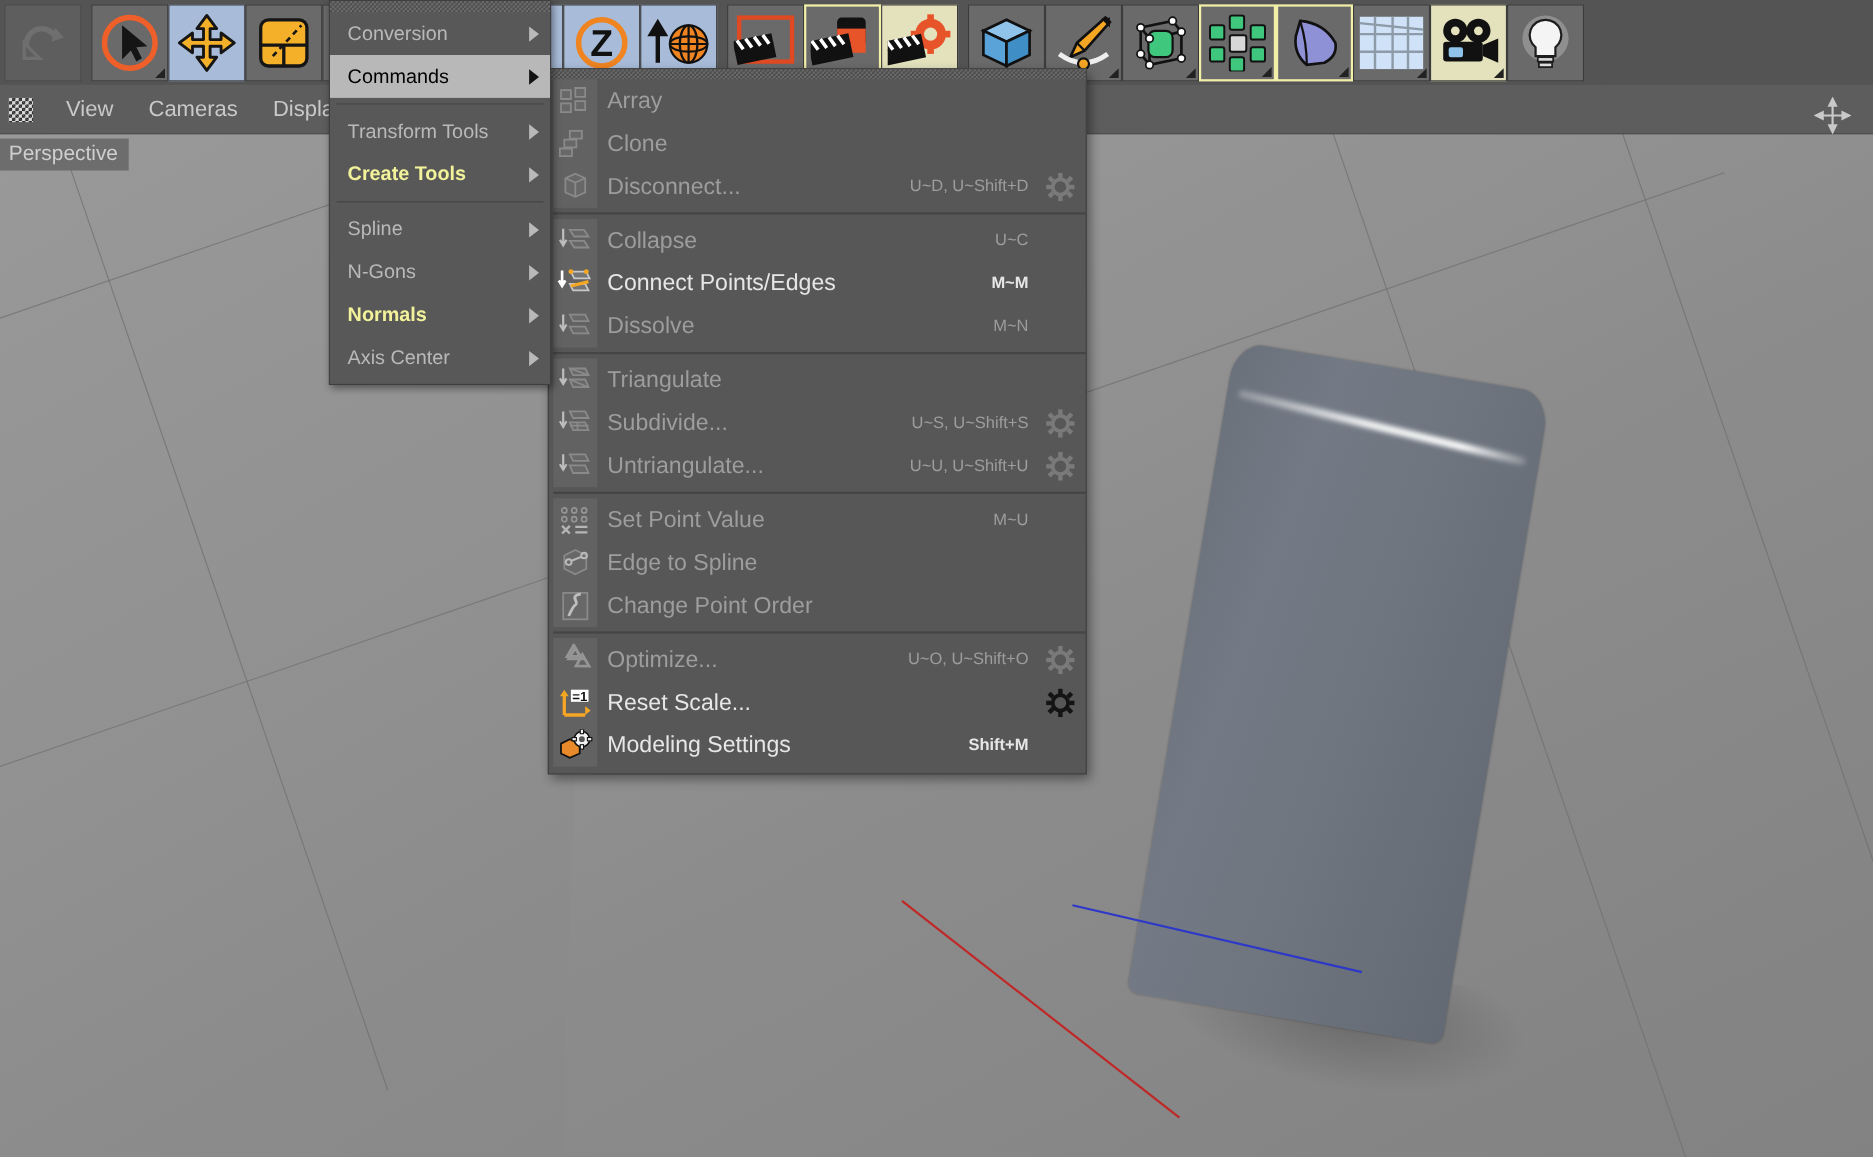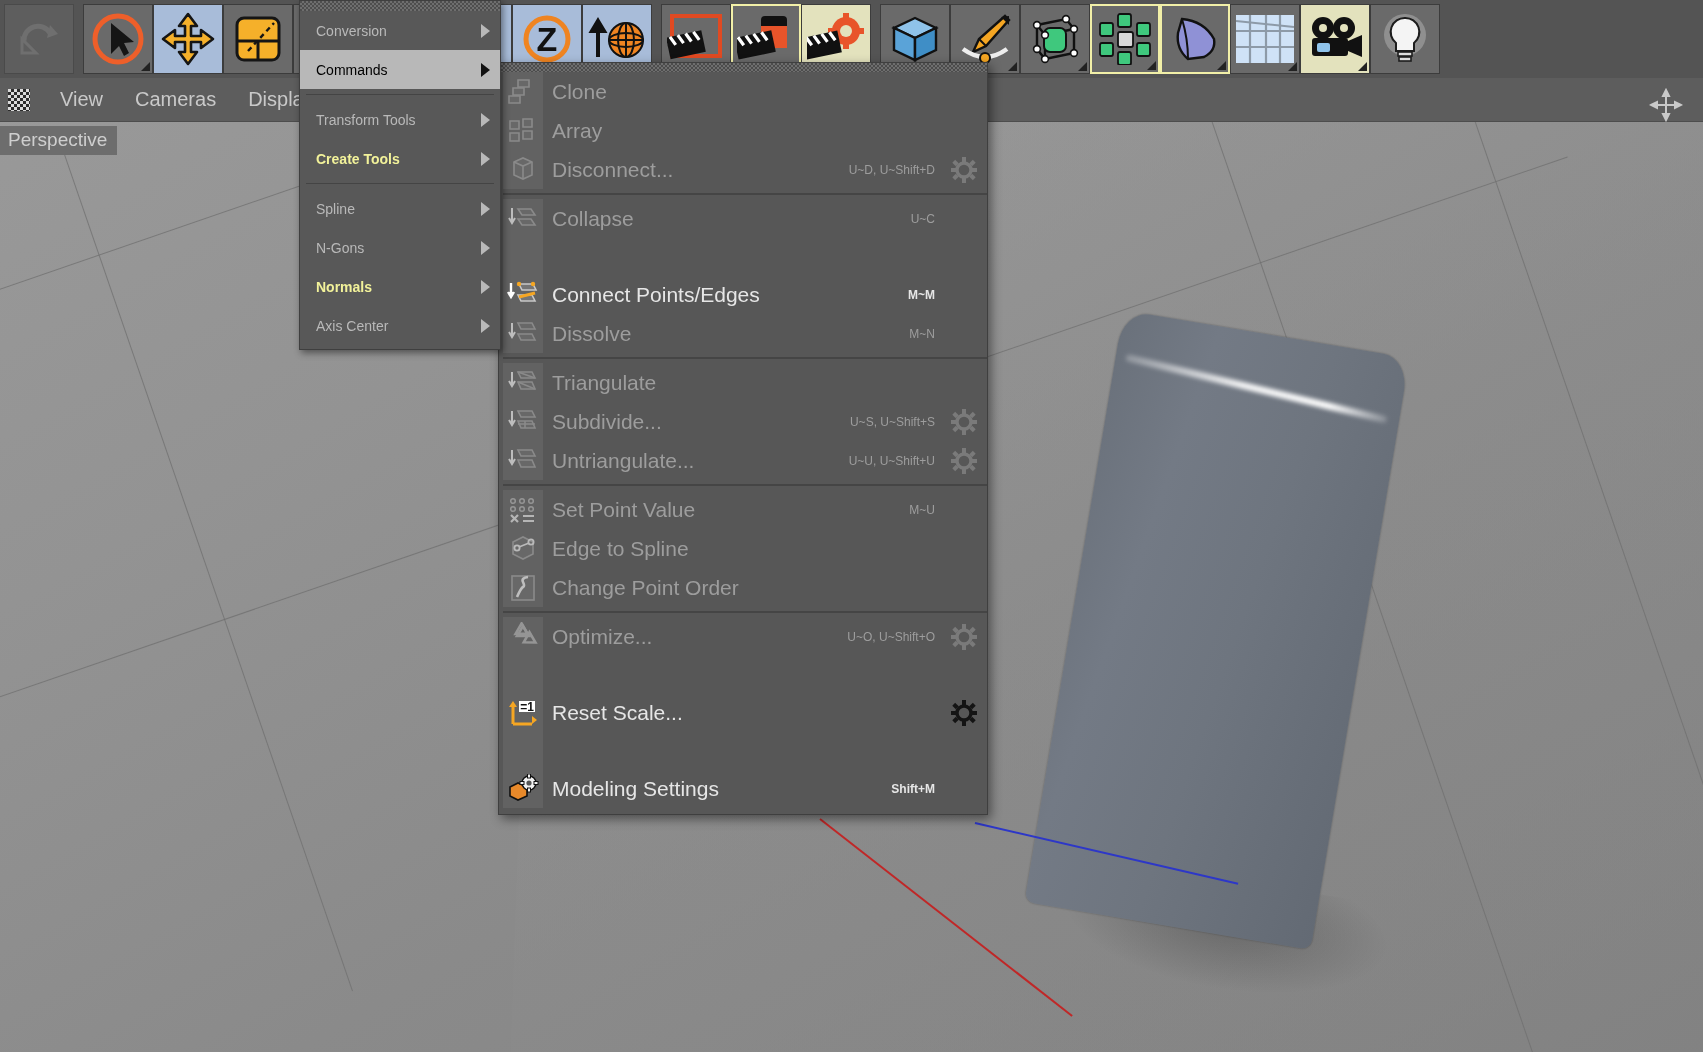--- a/index.html
+++ b/index.html
@@ -131,21 +131,21 @@
     height: 10px;
     background-image:
       linear-gradient(45deg,#6e6e6e 25%, transparent 25%, transparent 75%, #6e6e6e 75%),
       linear-gradient(45deg,#6e6e6e 25%, #4e4e4e 25%, #4e4e4e 75%, #6e6e6e 75%);
     background-size: 4px 4px;
     background-position: 0 0, 2px 2px;
   }
   .m1-item {
     height: 39px; display: flex; align-items: center;
     padding-left: 16px; position: relative;
-    color: #b9b9b9; font-size: 14px; white-space: nowrap;
+    color: #b9b9b9; font-size: 18px; white-space: nowrap;
   }
   .m1-item.active { background: #b8b8b8; color: #000000; }
   .m1-item.accent { color: #f2f29a; font-weight: bold; }
   .m1-item .arrow {
     position: absolute; right: 10px; top: 50%;
     width: 0; height: 0; margin-top: -7px;
     border-top: 7px solid transparent;
     border-bottom: 7px solid transparent;
     border-left: 9px solid #b9b9b9;
   }
@@ -172,28 +172,28 @@
   .m2-group { position: relative; }
   .m2-group .iconcol {
     position: absolute; left: 4px; top: 0; bottom: 0; width: 40px;
     background: #626262;
   }
   .m2-item {
     height: 39px; display: flex; align-items: center;
     position: relative; color: #9d9d9d; font-size: 21px;
     white-space: nowrap;
   }
-  .m2-item.enabled { color: #e6e6e6; margin-top: 37px; }
+  .m2-item.enabled { color: #e6e6e6; }
   .m2-item .ico {
     width: 40px; min-width: 40px; height: 34px; margin-left: 4px;
     display: flex; align-items: center; justify-content: center;
     position: relative; z-index: 2;
   }
   .m2-item .lbl { margin-left: 9px; }
-  .m2-item .sc { margin-left: auto; margin-right: 14px; font-size: 12px; }
+  .m2-item .sc { margin-left: auto; margin-right: 14px; font-size: 15px; }
   .m2-item .gear { width: 30px; min-width: 30px; margin-right: 8px;
                    display: flex; align-items: center; justify-content: center; }
   .m2-item .gear.spacer { opacity: 0; }
   .m2-sep { height: 2px; background: #454545; margin: 4px 0 4px 4px; }
 
   svg.ic { display: block; }
 </style>
 </head>
 <body>
 
@@ -514,42 +514,42 @@
 
   <div class="menu2">
     <div class="dragstrip"></div>
     <div id="menu2-list">
         <div class="m2-group">
           <div class="iconcol"></div>
           <div class="m2-item">
             <span class="ico" style="opacity: 0.72;">
               <svg class="ic" width="34" height="30" viewBox="0 0 34 30" opacity="1">
     <g stroke="#9a9a9a" stroke-width="1.6" fill="#6b6b6b">
-                  <path d="M12 3 h11 v7 h-11z"></path>
-                  <path d="M7 11 h11 v7 h-11z"></path>
-                  <path d="M3 19 h11 v7 h-11z"></path>
-                </g>
-              </svg>
-            </span>
-            <span class="lbl">Clone</span>
-            <span class="sc"></span>
-            <span class="gear spacer"></span>
-          </div>
-          <div class="m2-item">
-            <span class="ico" style="opacity: 0.72;">
-              <svg class="ic" width="34" height="30" viewBox="0 0 34 30" opacity="1">
-    <g stroke="#9a9a9a" stroke-width="1.6" fill="#6b6b6b">
                   <path d="M4 5 h9 v8 h-9z"></path>
                   <path d="M17 3 h9 v8 h-9z"></path>
     <path d="M4 17 h9 v8 h-9z"></path>
                   <path d="M17 15 h9 v8 h-9z"></path>
                 </g>
               </svg>
             </span>
             <span class="lbl">Array</span>
+            <span class="sc"></span>
+            <span class="gear spacer"></span>
+          </div>
+          <div class="m2-item">
+            <span class="ico" style="opacity: 0.72;">
+              <svg class="ic" width="34" height="30" viewBox="0 0 34 30" opacity="1">
+    <g stroke="#9a9a9a" stroke-width="1.6" fill="#6b6b6b">
+                  <path d="M12 3 h11 v7 h-11z"></path>
+                  <path d="M7 11 h11 v7 h-11z"></path>
+                  <path d="M3 19 h11 v7 h-11z"></path>
+                </g>
+              </svg>
+            </span>
+            <span class="lbl">Clone</span>
             <span class="sc"></span>
             <span class="gear spacer"></span>
           </div>
           <div class="m2-item">
             <span class="ico" style="opacity: 0.72;">
               <svg class="ic" width="34" height="30" viewBox="0 0 34 30" opacity="1">
     <g stroke="#9a9a9a" stroke-width="1.6" fill="#6b6b6b">
                   <path d="M8 7 l9-4 9 4 v13 l-9 4 -9-4z"></path>
                   <path d="M8 7 l9 4 9-4 M17 11 v13" stroke="#9a9a9a" fill="none"></path>
                 </g>

